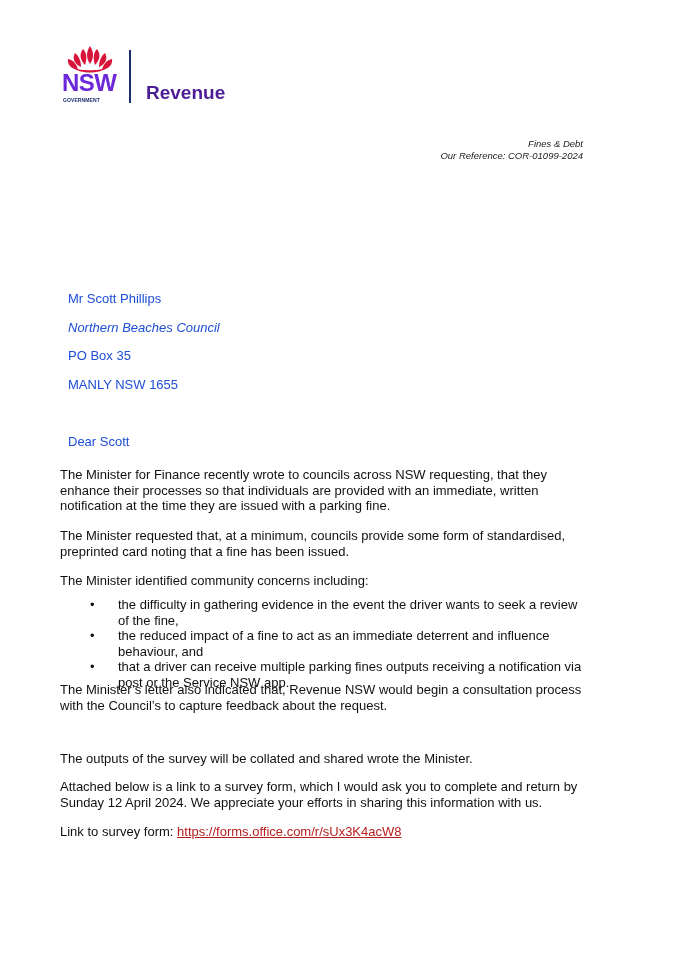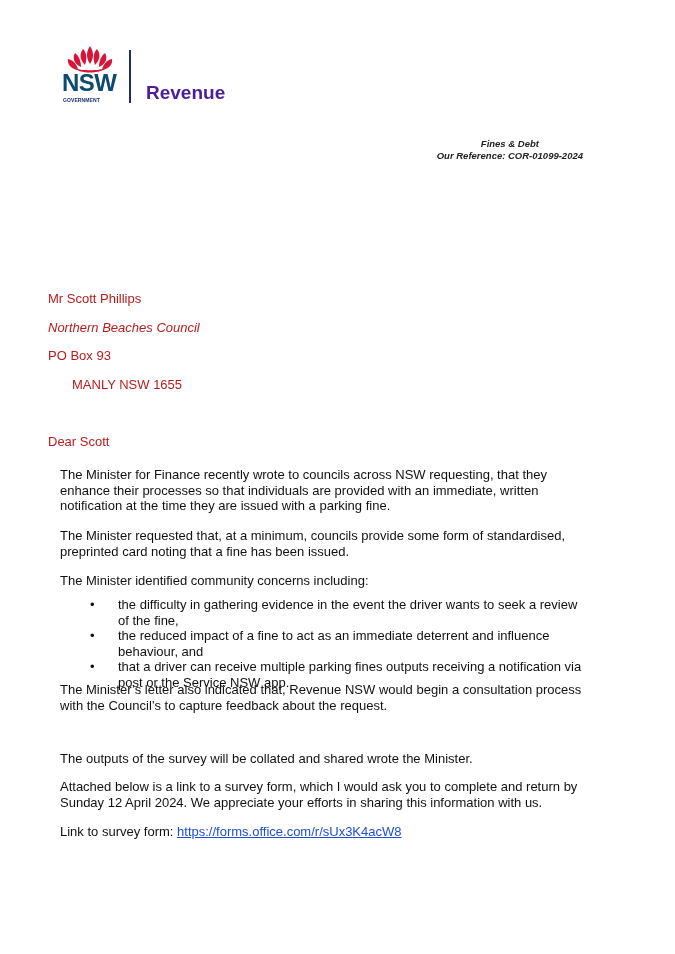--- a/index.html
+++ b/index.html
@@ -2,31 +2,31 @@
 <html><head>
   <meta charset="utf-8">
   <style>
     html, body { margin: 0; padding: 0; background: #ffffff; }
     body {
       width: 675px; height: 954px; position: relative; overflow: hidden;
       font-family: "Liberation Sans", sans-serif; color: #111111;
     }
     .logo { position: absolute; left: 62px; top: 44px; width: 170px; height: 60px; }
     .waratah { position: absolute; left: 2px; top: 0; width: 52px; height: 30px; }
-    .nsw-word { position: absolute; left: 0; top: 27px; font-weight: bold; font-size: 24px; color: #0c4a6e; letter-spacing: -0.5px; line-height: 24px; }
+    .nsw-word { position: absolute; left: 0; top: 27px; font-weight: bold; font-size: 24px; color: #6d28d9; letter-spacing: -0.5px; line-height: 24px; }
     .gov-word { position: absolute; left: 1px; top: 53px; font-weight: bold; font-size: 5px; color: #1b2f6e; letter-spacing: 0.1px; }
     .divider { position: absolute; left: 67px; top: 6px; width: 2px; height: 53px; background: #1b2f6e; }
     .revenue { position: absolute; left: 84px; top: 38px; font-size: 19px; font-weight: bold; color: #4c1d95; line-height: 22px; }
-    .ref-block { position: absolute; right: 92px; top: 138px; text-align: center; font-style: italic; font-size: 9.5px; line-height: 12px; color: #222; font-weight: bold; }
-    .addr { position: absolute; left: 48px; font-size: 13px; color: #b91c1c; }
+    .ref-block { position: absolute; right: 92px; top: 138px; text-align: right; font-style: italic; font-size: 9.5px; line-height: 12px; color: #222; }
+    .addr { position: absolute; left: 68px; font-size: 13px; color: #1d4ed8; }
     .para { position: absolute; left: 56px; width: 530px; font-size: 13px; line-height: 15.5px; color: #111; margin: 4px; }
     .bullets { position: absolute; left: 90px; width: 500px; top: 597px; margin: 0; padding: 0; list-style: none; font-size: 13px; line-height: 15.5px; }
     .bullets li { position: relative; padding-left: 28px; margin-bottom: 0; }
     .bullets li .dot { position: absolute; left: 0; top: 0; }
-    a.survey-link { color: #1d4ed8; text-decoration: underline; }
+    a.survey-link { color: #b91c1c; text-decoration: underline; }
   </style>
 </head>
 <body>
 
 <div class="logo">
   <svg class="waratah" viewBox="0 0 52 30">
     <g fill="#d7153a">
       <path d="M26 2 C22 8 22 14 26 20 C30 14 30 8 26 2Z"></path>
       <path d="M19 5 C15 10 16 16 21 21 C23 15 23 9 19 5Z"></path>
       <path d="M33 5 C37 10 36 16 31 21 C29 15 29 9 33 5Z"></path>
@@ -43,22 +43,22 @@
   <div class="revenue">Revenue</div>
 </div>
 
 <div class="ref-block">
   <div>Fines &amp; Debt</div>
   <div>Our Reference: COR-01099-2024</div>
 </div>
 
 <div class="addr" style="top:291px;">Mr Scott Phillips</div>
 <div class="addr" style="top:320px;font-style:italic;">Northern Beaches Council</div>
-<div class="addr" style="top:348px;">PO Box 93</div>
-<div class="addr" style="top:377px;margin-left:24px;">MANLY NSW 1655</div>
+<div class="addr" style="top:348px;">PO Box 35</div>
+<div class="addr" style="top:377px;">MANLY NSW 1655</div>
 
 <div class="addr" style="top:434px;">Dear Scott</div>
 
 <p class="para" style="top:463px;">The Minister for Finance recently wrote to councils across NSW requesting, that they enhance their processes so that individuals are provided with an immediate, written notification at the time they are issued with a parking fine.</p>
 <p class="para" style="top:524px;">The Minister requested that, at a minimum, councils provide some form of standardised, preprinted card noting that a fine has been issued.</p>
 <p class="para" style="top:569px;">The Minister identified community concerns including:</p>
 
 <ul class="bullets">
   <li>
     <span class="dot">•</span>

